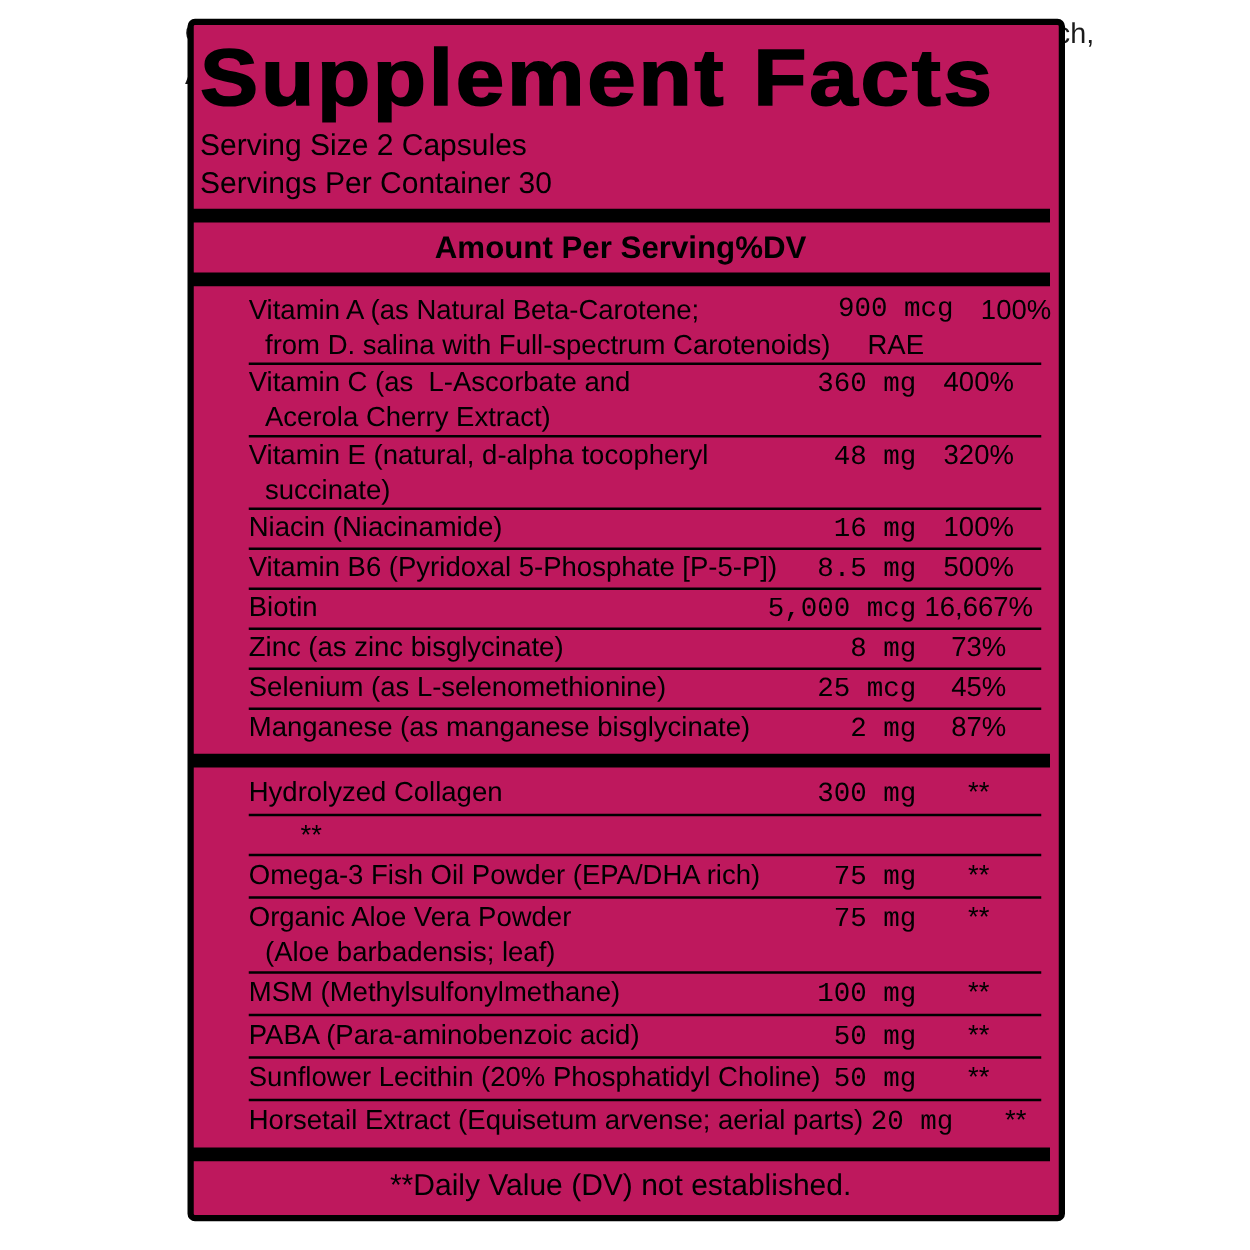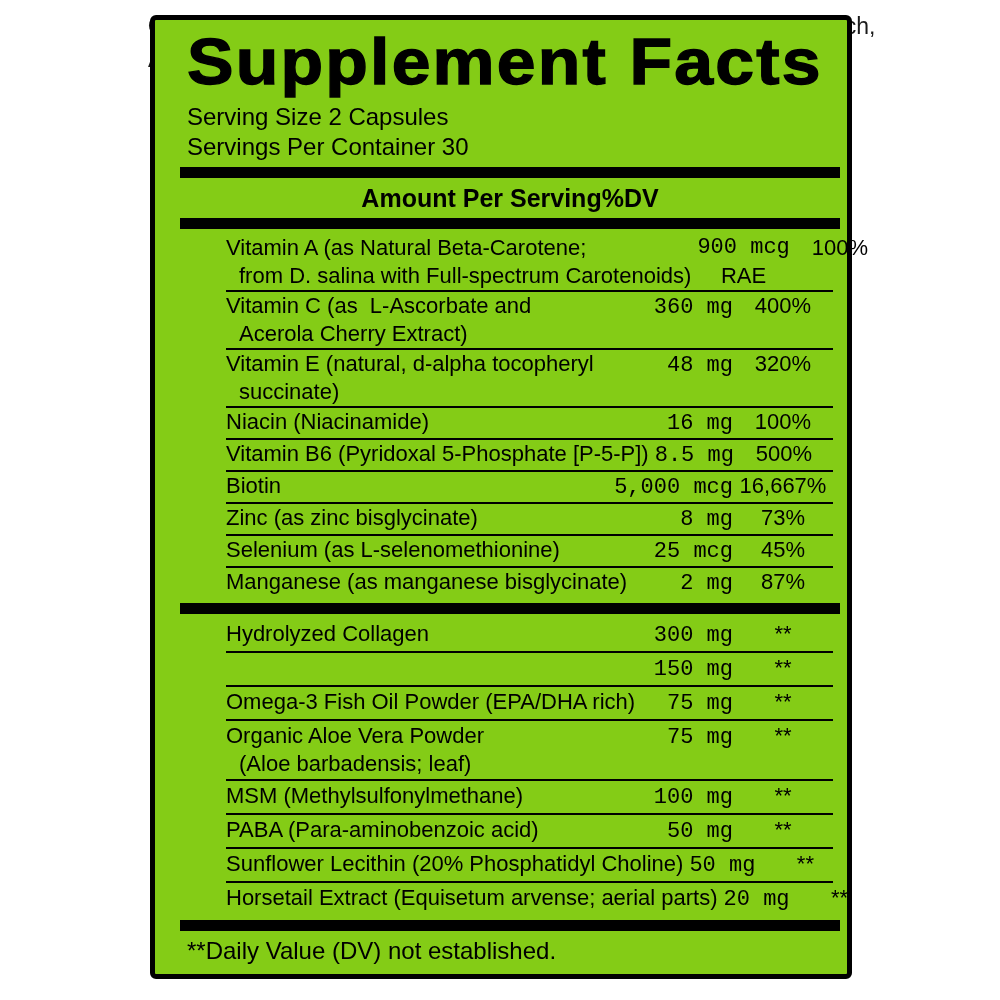--- a/index.html
+++ b/index.html
@@ -13,22 +13,22 @@
     font-family: "Liberation Sans", sans-serif;
     overflow: hidden;
   }
   .panel {
     position: absolute;
     left: 150px;
     top: 15px;
     width: 702px;
     border: 5px solid #000;
     border-radius: 6px;
-    background: #84cc16;
-    padding: 6px 14px 8px 32px;
+    background: #be185d;
+    padding: 6px 14px 8px 5px;
   }
   .title {
     font-size: 64px;
     font-weight: 900;
     letter-spacing: 2px;
     line-height: 68px;
     margin: 2px 0 6px 0;
     white-space: nowrap;
     transform: scaleX(1.09);
     transform-origin: left center;
@@ -60,21 +60,21 @@
   .rows-s2 .row { padding: 1px 0; }
   .name { flex: 0 1 auto; }
   .nline { white-space: pre; }
   .nline.indent { padding-left: 13px; }
   .it { }
   .amt { flex: 1 1 auto; text-align: right; white-space: nowrap; padding-left: 6px; }
   .amt-inner { display: inline-block; }
   .amt-inner .a1 { text-align: right; font-family: Liberation Mono, monospace; }
   .amt-inner .a2 { text-align: center; }
   .dv { flex: 0 0 100px; width: 100px; text-align: center; white-space: nowrap; }
-  .footnote { font-size: 24px; line-height: 30px; margin-top: 3px; }
+  .footnote { font-size: 24px; line-height: 30px; margin-top: 3px; text-align: center; }
   .other {
     margin: 10px 0 0 148px;
     font-size: 23px;
     line-height: 33px;
     color: #1a1a1a;
     white-space: nowrap;
   }
   .other .lbl { font-weight: bold; }
 </style>
 </head>
@@ -170,21 +170,20 @@
 
     <div class="rows rows-s2">
         <div class="row">
           <div class="name">
             <div class="nline"><span>Hydrolyzed Collagen</span></div>
           </div>
           <div class="amt"><div class="amt-inner"><div class="a1">300 mg</div></div></div>
           <div class="dv">**</div>
         </div>
         <div class="row">
-          <div class="amt"><div class="amt-inner"><div class="a1">150 mg</div></div></div>
           <div class="dv">**</div>
         </div>
         <div class="row">
           <div class="name">
             <div class="nline"><span>Omega-3 Fish Oil Powder (EPA/DHA rich)</span></div>
           </div>
           <div class="amt"><div class="amt-inner"><div class="a1">75 mg</div></div></div>
           <div class="dv">**</div>
         </div>
         <div class="row">

